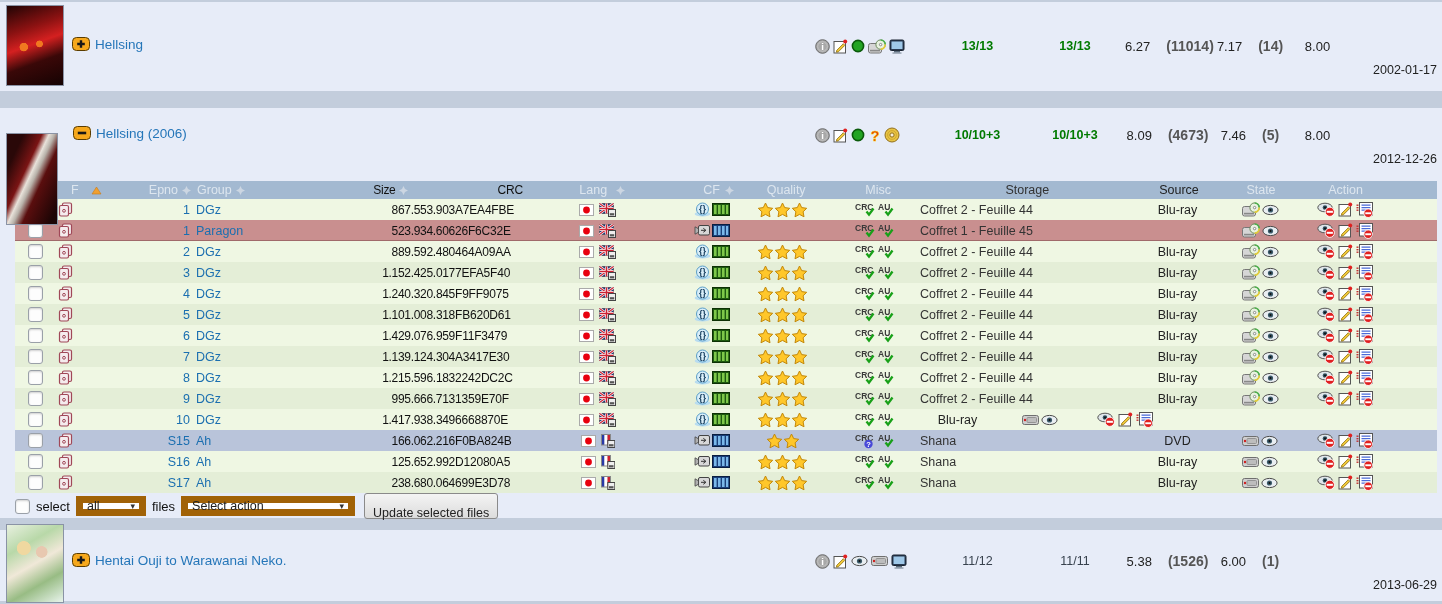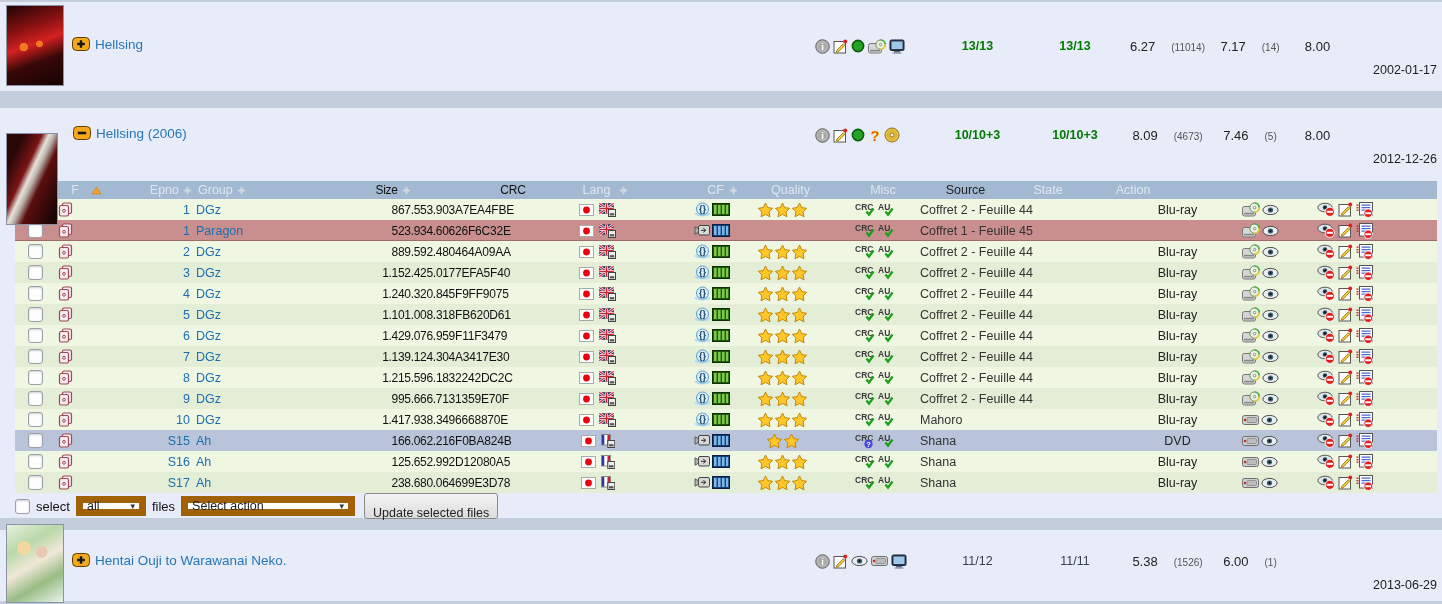--- a/index.html
+++ b/index.html
@@ -41,21 +41,21 @@
   .gstats{position:absolute;left:815px;width:622px;height:18px;display:flex;align-items:center;z-index:6;}
   #gs1{top:37px;} #gs2{top:126px;} #gs3{top:552px;}
   .gicons{width:115px;display:flex;gap:3px;align-items:center;}
   .gicons .ic{line-height:0;}
   .scol{text-align:center;}
   .s-eps{width:95px;} .s-watched{width:100px;} .s-rating{width:85px;}
   .s-tmp{width:80px;} .s-vote{width:55px;} .s-date{width:92px;text-align:right;}
   .frac{font-weight:bold;font-size:12.5px;color:var(--stat-green);}
   .frac.dark{color:#38424e;font-weight:normal;}
   .score{font-size:13px;color:#222;}
-  .cnt{font-size:10px;color:#555;margin-left:16px;}
+  .cnt{font-size:14px;color:#555;margin-left:16px;font-weight:bold;}
   .dateval{font-size:12.5px;color:#222;margin-top:48px;}
 
   
   #file-table{position:absolute;left:15px;top:181px;width:1422px;z-index:4;}
   .thead{display:flex;height:18px;background:var(--header-bg);color:#dde6ef;
     font-size:12.5px;align-items:center;}
   .hc{display:flex;align-items:center;justify-content:center;height:100%;cursor:pointer;}
   .row{display:flex;height:21px;align-items:center;font-size:12.5px;}
   .v-odd{background:var(--row-odd);} .v-even{background:var(--row-even);}
   .v-conflict{background:var(--row-conflict);box-shadow:inset 0 -1px 0 #a06a6a;}
@@ -230,20 +230,23 @@
         <span class="sortic"><svg width="9" height="9">
             <path d="M4.5 0 6 3 9 4.5 6 6 4.5 9 3 6 0 4.5 3 3z" fill="#ccd6e2"></path>
           </svg></span>
       </div>
     <div class="hc c-quality">
         <span>Quality</span>
       </div>
     <div class="hc c-misc">
         <span>Misc</span>
       </div>
+    <div class="hc c-storage" style="justify-content:center;padding-left:0;">
+        <span>Storage</span>
+      </div>
     <div class="hc c-source">
         <span>Source</span>
       </div>
     <div class="hc c-state">
         <span>State</span>
       </div>
     <div class="hc c-action">
         <span>Action</span>
       </div>
     <div class="hc c-fill"></div>
@@ -1494,21 +1497,20 @@
     <div class="cell c-misc">
           <span class="ic"><svg width="21" height="15">
               <text x="0" y="8" font-family="Liberation Sans, sans-serif" font-size="8.5" font-weight="bold" fill="#3a3a3a">CRC</text>
               <path d="M11.5 9.5l2.5 3.2 4.5-6.2" fill="none" stroke="#18a018" stroke-width="2.3"></path>
             </svg></span>
           <span class="ic"><svg width="17" height="15">
               <text x="0" y="8" font-family="Liberation Sans, sans-serif" font-size="8.5" font-weight="bold" fill="#3a3a3a">AU</text>
               <path d="M7.5 9.5l2.5 3.2 4.5-6.2" fill="none" stroke="#18a018" stroke-width="2.3"></path>
             </svg></span>
         </div>
-    <div class="cell c-storage">Mahoro</div>
     <div class="cell c-source">Blu-ray</div>
     <div class="cell c-state">
           <span class="ic"><svg width="17" height="12">
               <rect x="0.5" y="1.5" width="16" height="9" rx="2" fill="#cfcfcf" stroke="#6f6f6f"></rect>
               <rect x="5" y="3.5" width="9.5" height="5" rx="1" fill="#bdbdbd" stroke="#949494"></rect>
               <circle cx="3" cy="6" r="1.2" fill="#d02020"></circle>
             </svg></span>
           <span class="ic"><svg width="17" height="12">
               <ellipse cx="8.5" cy="6" rx="7.6" ry="4.6" fill="#e9eef2" stroke="#4a4a4a"></ellipse>
               <circle cx="8.5" cy="6" r="2.6" fill="#3a5a6a"></circle>

